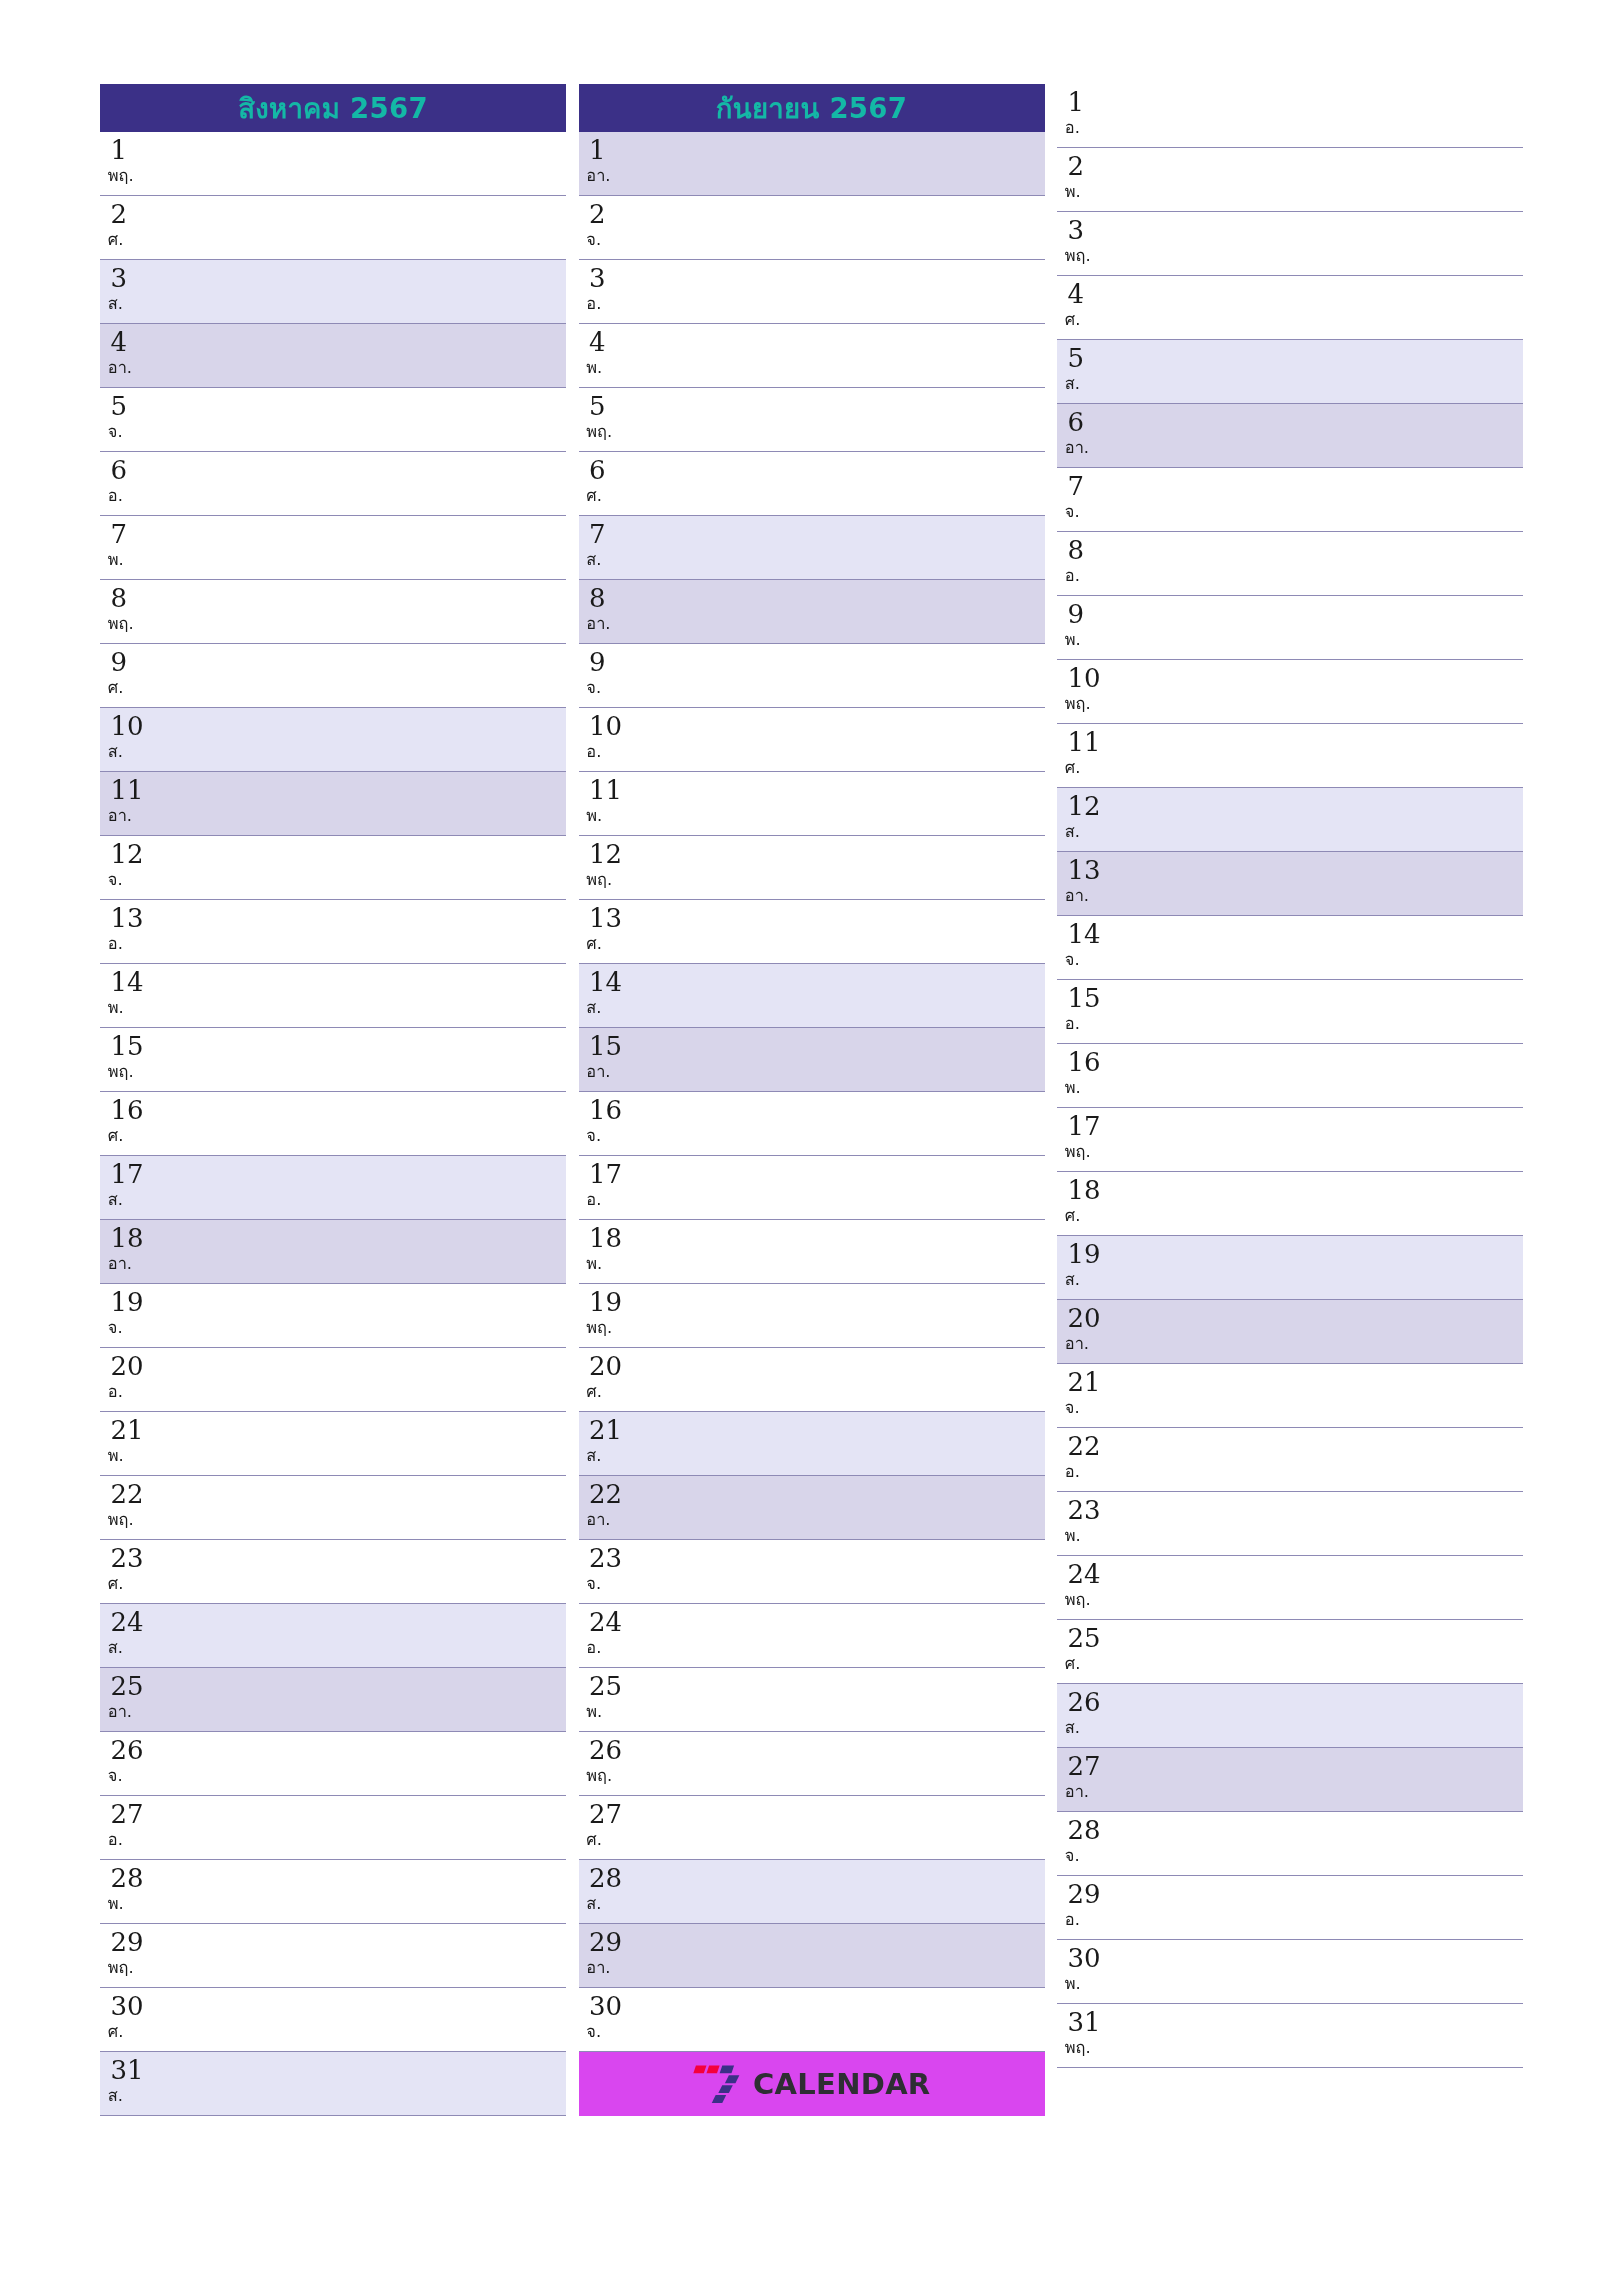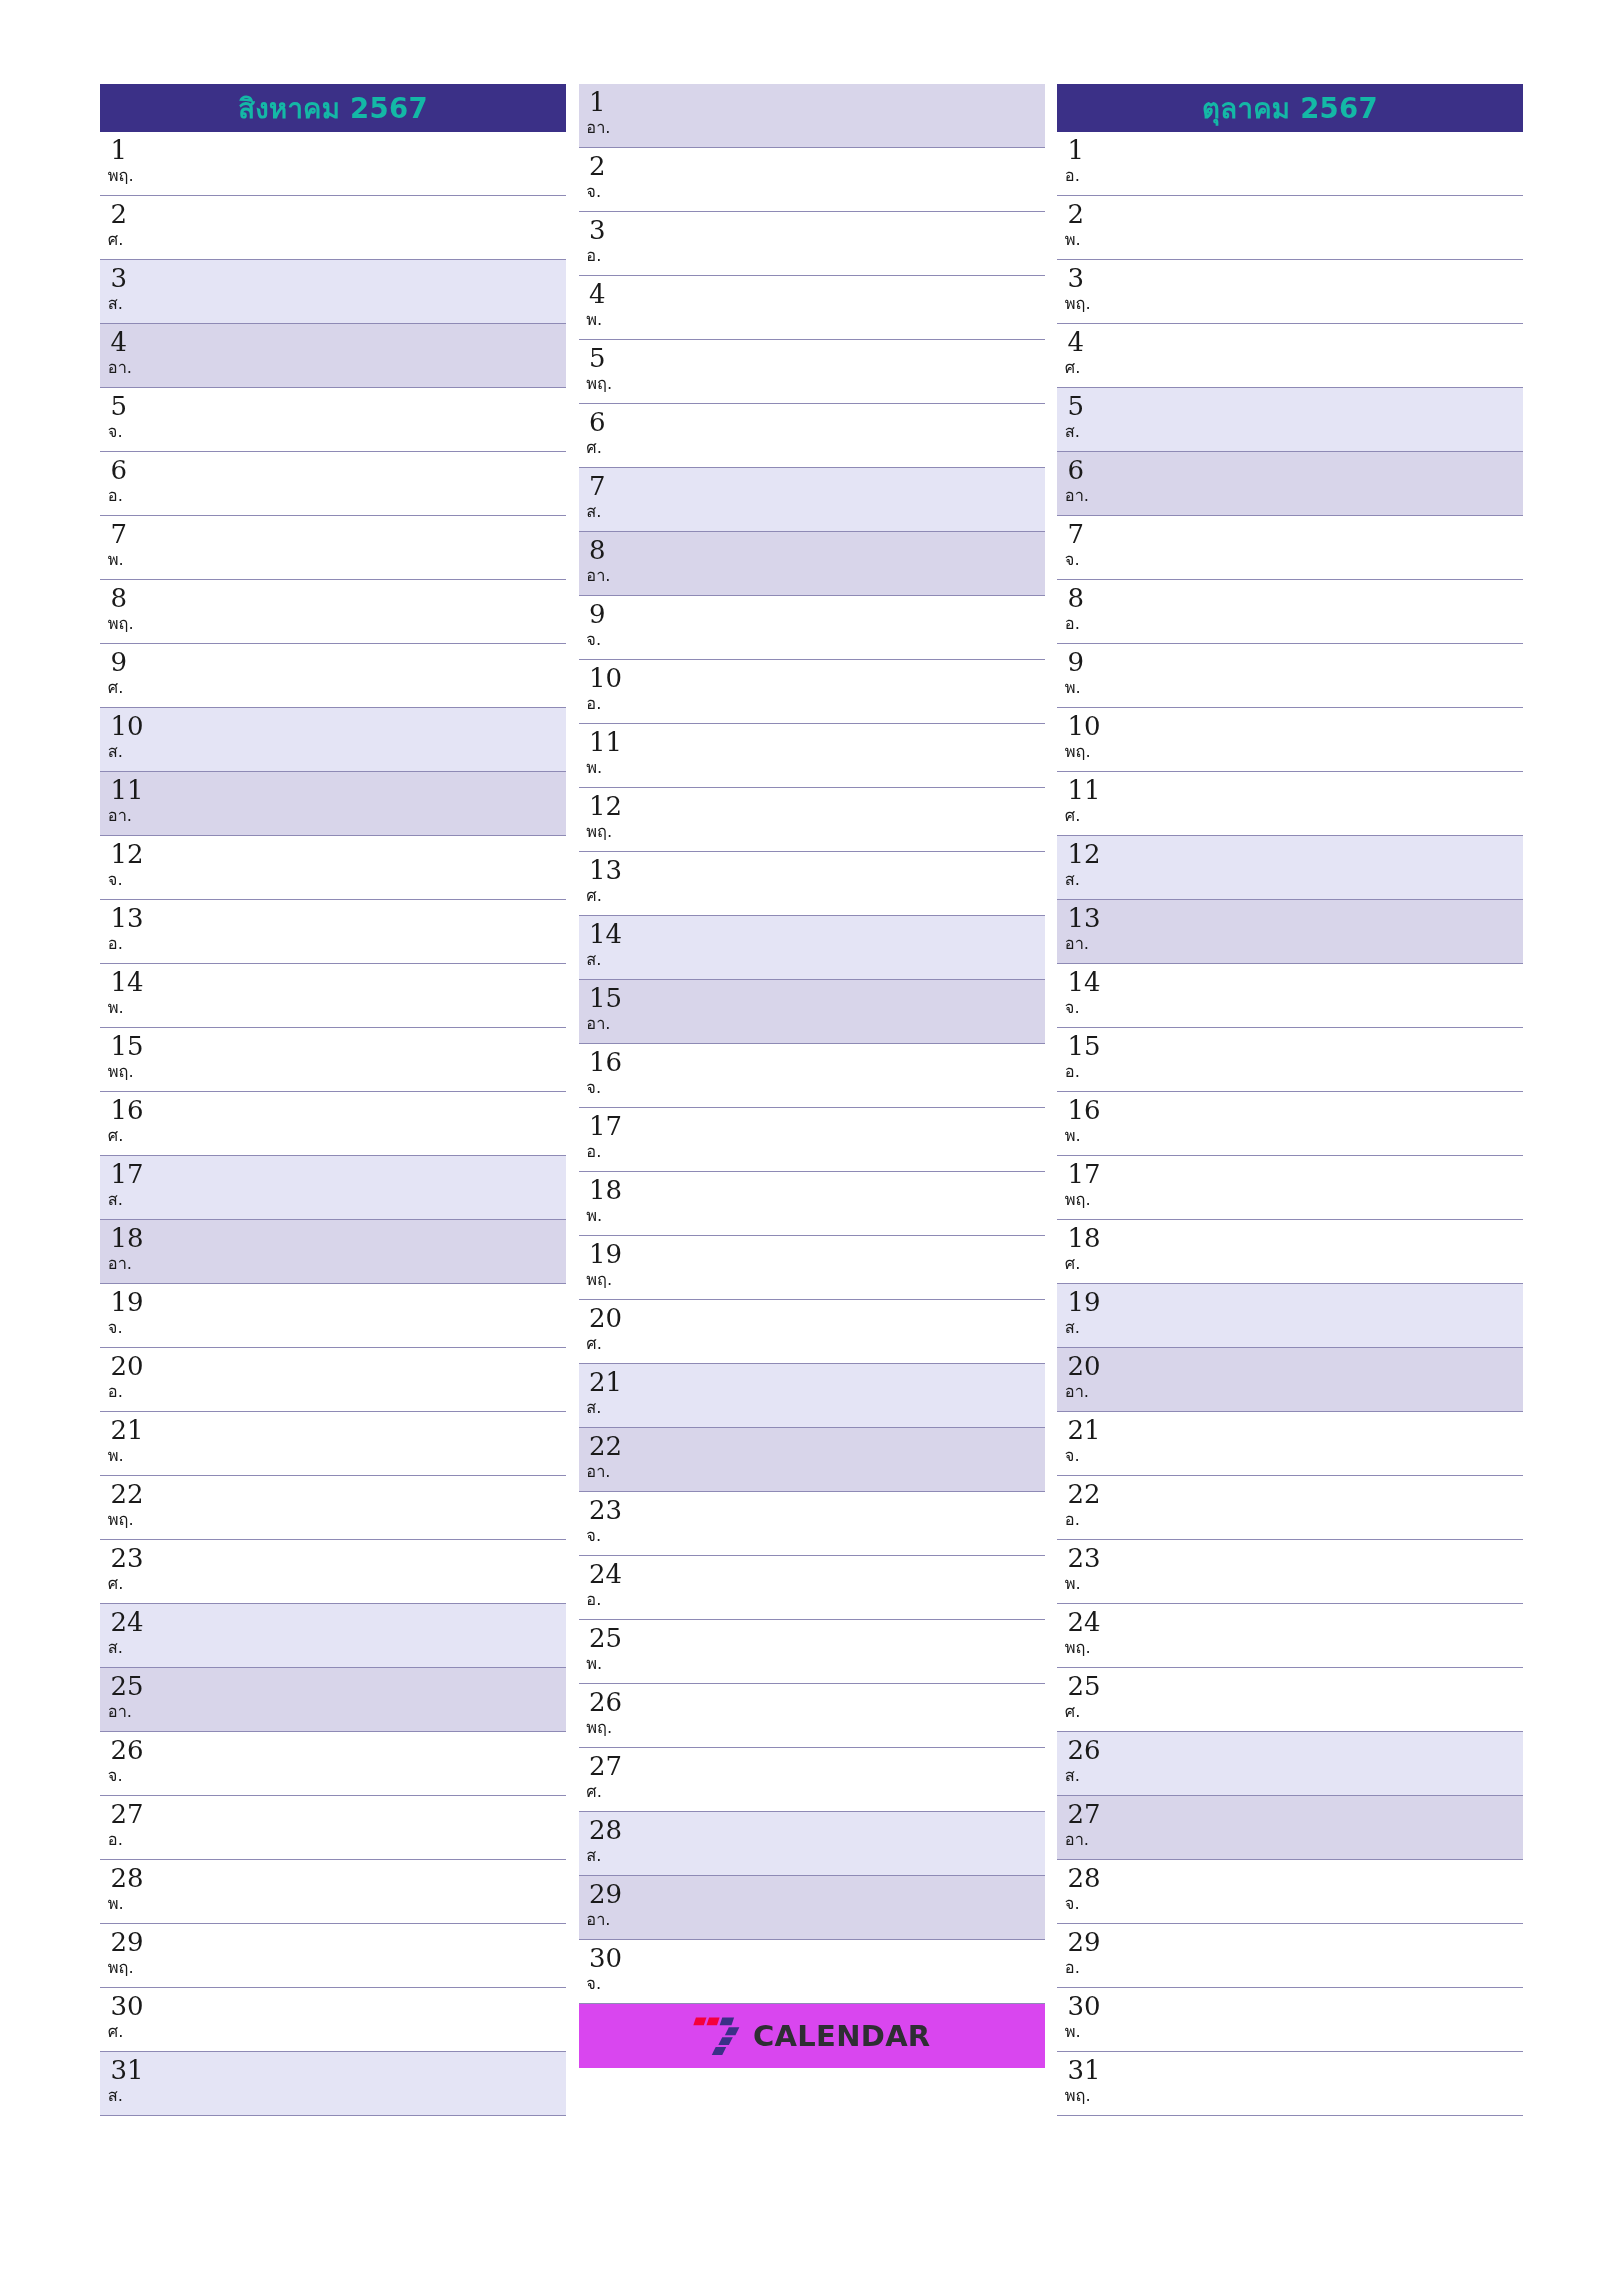--- a/index.html
+++ b/index.html
@@ -245,20 +245,21 @@
             <span class="day-num">30</span>
             <span class="day-name">ศ.</span>
           </div>
           <div class="day-row sat">
             <span class="day-num">31</span>
             <span class="day-name">ส.</span>
           </div>
         </div>
       </div>
       <div class="month-col">
+        <div class="month-header">กันยายน 2567</div>
         <div class="days">
           <div class="day-row sun">
             <span class="day-num">1</span>
             <span class="day-name">อา.</span>
           </div>
           <div class="day-row">
             <span class="day-num">2</span>
             <span class="day-name">จ.</span>
           </div>
           <div class="day-row">
@@ -382,21 +383,20 @@
                 <path d="M56,17 L72,17 L66,29 L50,29 Z" fill="#3b3087"></path>
                 <path d="M46,32 L62,32 L56,44 L40,44 Z" fill="#3b3087"></path>
                 <path d="M36,47 L52,47 L46,59 L30,59 Z" fill="#3b3087"></path>
               </svg>
               <span class="logo-text">CALENDAR</span>
             </div>
           </div>
         </div>
       </div>
       <div class="month-col">
-        <div class="month-header">ตุลาคม 2567</div>
         <div class="days">
           <div class="day-row">
             <span class="day-num">1</span>
             <span class="day-name">อ.</span>
           </div>
           <div class="day-row">
             <span class="day-num">2</span>
             <span class="day-name">พ.</span>
           </div>
           <div class="day-row">

